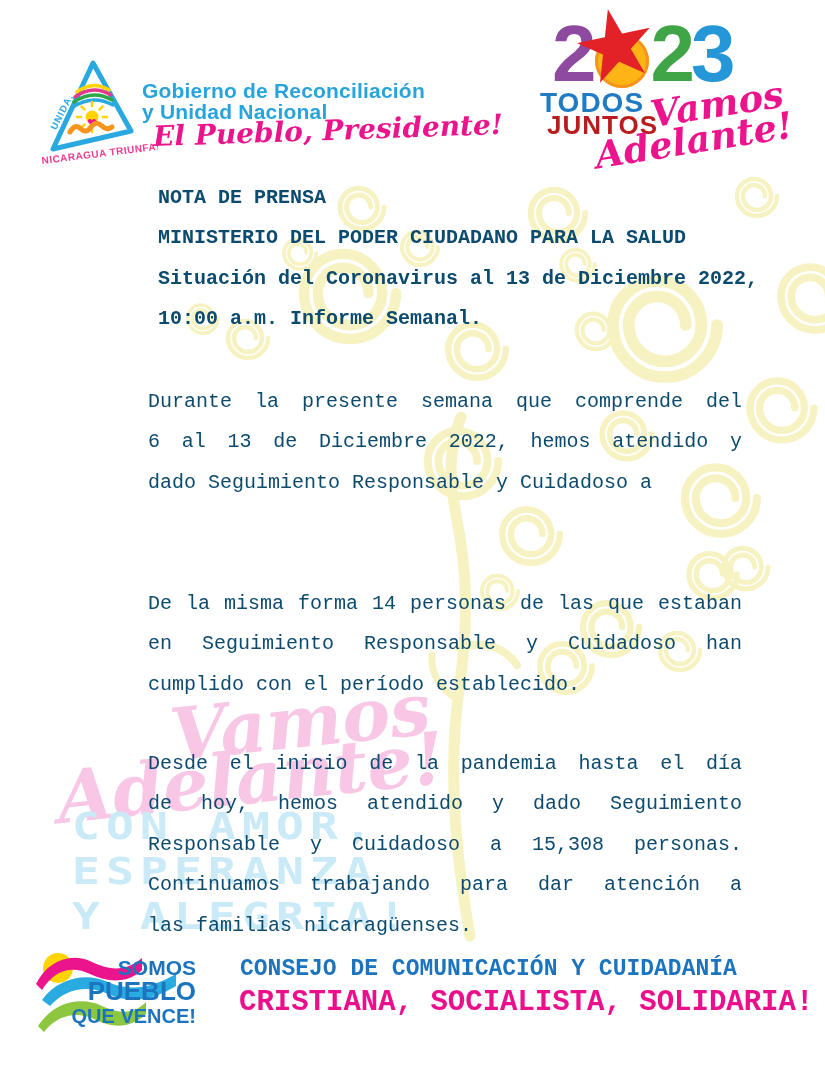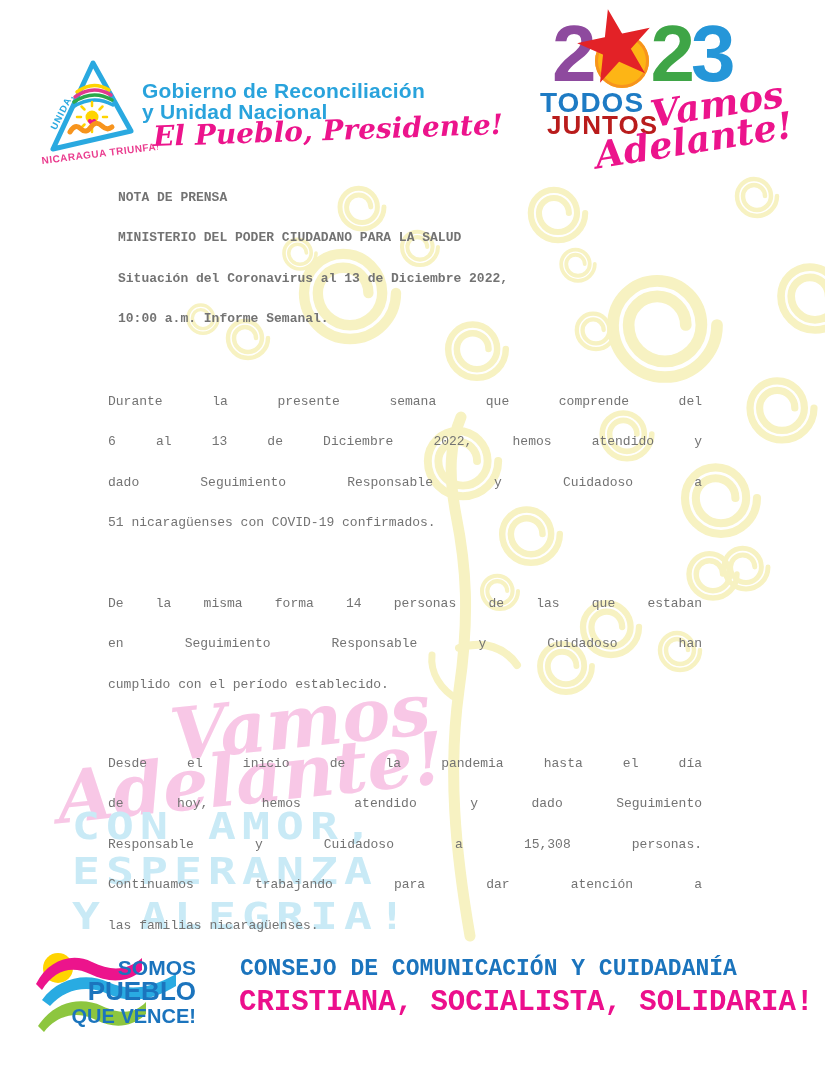--- a/index.html
+++ b/index.html
@@ -66,21 +66,21 @@
   .hr-script{
     position:absolute;z-index:2;color:#ec148c;
     font-family:"DejaVu Serif","Liberation Serif",serif;
     font-style:italic;font-weight:bold;line-height:1;white-space:nowrap;
   }
   .hr-script-1{left:650px;top:86px;font-size:37px;transform:rotate(-9deg);}
   .hr-script-2{left:594px;top:122px;font-size:37px;transform:rotate(-9deg);}
   
   .mono{
     font-family:"Liberation Mono","DejaVu Sans Mono",monospace;
-    color:#737373;font-size:13px;line-height:40.4px;
+    color:#0c4a6e;font-size:20px;line-height:40.4px;margin-left:40px;
   }
   .doc-title{position:absolute;left:118px;top:178px;z-index:1;font-weight:bold;white-space:nowrap;}
   .jpara{position:absolute;left:108px;width:594px;z-index:1;}
   .jpara .jline{text-align:justify;text-align-last:justify;}
   .jpara .jline:last-child{text-align-last:left;}
   .para-1{top:382px;}
   .para-2{top:584px;}
   .para-3{top:744px;}
   
   .somos-logo{position:absolute;left:28px;top:944px;z-index:1;}
@@ -189,21 +189,20 @@
     <div>NOTA DE PRENSA</div>
     <div>MINISTERIO DEL PODER CIUDADANO PARA LA SALUD</div>
     <div>Situación del Coronavirus al 13 de Diciembre 2022,</div>
     <div>10:00 a.m. Informe Semanal.</div>
   </div>
 
   <div class="jpara para-1 mono">
     <div class="jline">Durante la presente semana que comprende del</div>
     <div class="jline">6 al 13 de Diciembre 2022, hemos atendido y</div>
     <div class="jline">dado Seguimiento Responsable y Cuidadoso a</div>
-    <div class="jline">51 nicaragüenses con COVID-19 confirmados.</div>
   </div>
 
   <div class="jpara para-2 mono">
     <div class="jline">De la misma forma 14 personas de las que estaban</div>
     <div class="jline">en Seguimiento Responsable y Cuidadoso han</div>
     <div class="jline">cumplido con el período establecido.</div>
   </div>
 
   <div class="jpara para-3 mono">
     <div class="jline">Desde el inicio de la pandemia hasta el día</div>

